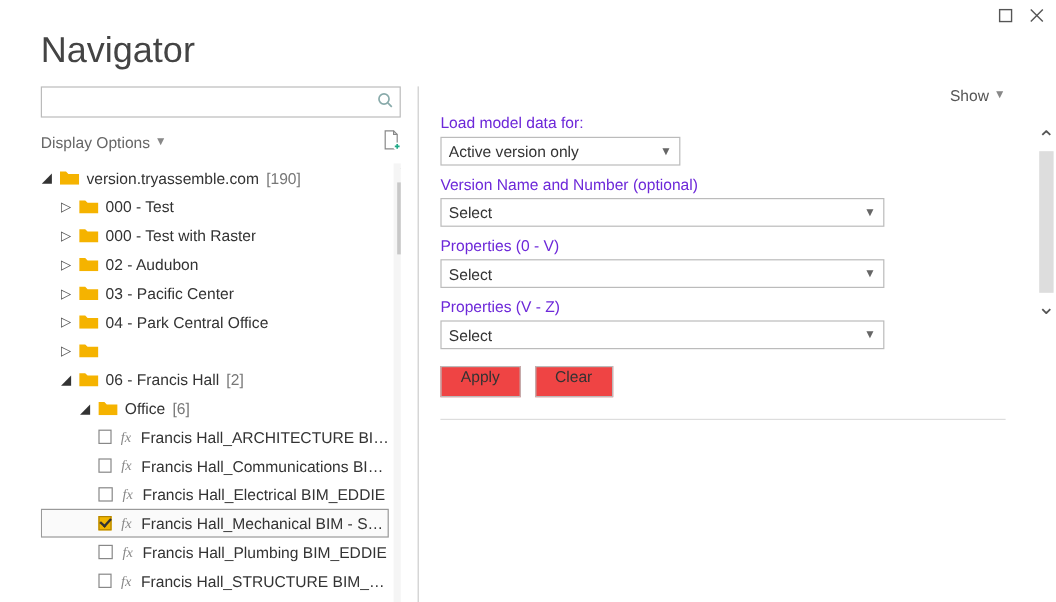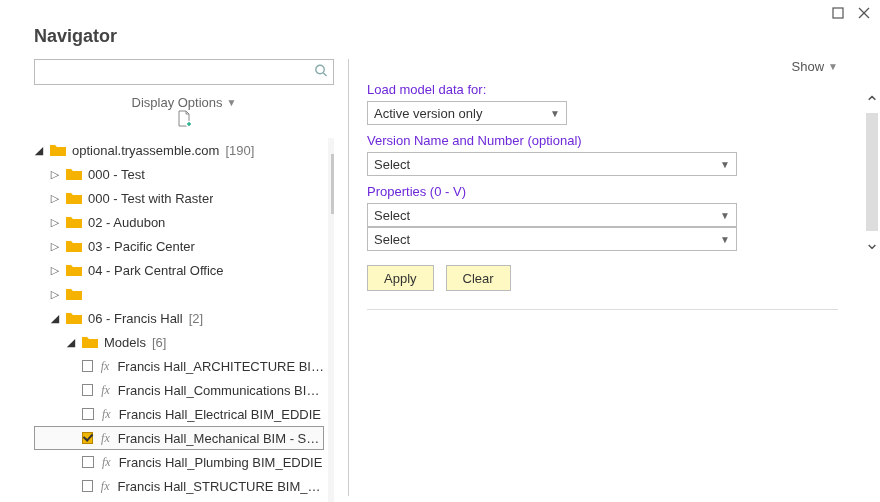--- a/index.html
+++ b/index.html
@@ -18,22 +18,22 @@
     position: absolute;
     top: 6px;
     right: 10px;
     display: flex;
     gap: 14px;
     color: #555;
     font-size: 14px;
   }
   .window-controls span { cursor: default; }
   .title {
-    font-size: 18px;
-    font-weight: 700;
+    font-size: 30px;
+    font-weight: 400;
     color: #444;
     padding: 26px 0 12px 34px;
   }
   .main {
     display: flex;
     height: calc(100% - 65px);
   }
   .left {
     width: 340px;
     padding: 0 0 0 34px;
@@ -61,21 +61,20 @@
     transform: translateY(-50%);
     pointer-events: none;
   }
   .options-row {
     display: flex;
     justify-content: space-between;
     align-items: center;
     color: #666;
     font-size: 13px;
     margin-bottom: 8px;
-    flex-direction: column;
   }
   .options-row .label {
     display: flex;
     align-items: center;
     gap: 4px;
     cursor: default;
   }
   .caret { font-size: 10px; color: #888; }
   .page-plus {
     position: relative;
@@ -220,28 +219,28 @@
     font-size: 10px;
     color: #666;
   }
   .btn-row {
     display: flex;
     gap: 12px;
     margin-top: 14px;
   }
   .btn {
     border: 1px solid #bbb;
-    background: #fef9c3;
+    background: #ef4444;
     height: 26px;
     padding: 0 16px;
     font-size: 13px;
     color: #333;
     cursor: default;
     display: flex;
-    align-items: center;
+    align-items: flex-start;
   }
   .sep-line {
     border-top: 1px solid #ddd;
     margin-top: 18px;
   }
   .right-scroll {
     position: absolute;
     right: 0;
     top: 34px;
     width: 16px;
@@ -312,21 +311,21 @@
 
       <div class="tree">
 
         <div class="node indent-0">
           <span class="arrow open">◢</span>
           <span class="folder-icon">
             <svg width="16" height="12" viewBox="0 0 16 12">
                 <path d="M0 1 h5 l2 2 h9 v9 h-16 z" fill="#f5b300"></path>
               </svg>
           </span>
-          <span class="label">optional.tryassemble.com</span>
+          <span class="label">version.tryassemble.com</span>
           <span class="count">[190]</span>
         </div>
 
         <div class="node indent-1">
           <span class="arrow">▷</span>
           <span class="folder-icon">
               <svg width="16" height="12" viewBox="0 0 16 12">
                 <path d="M0 1 h5 l2 2 h9 v9 h-16 z" fill="#f5b300"></path>
               </svg>
             </span>
@@ -387,21 +386,21 @@
           <span class="label">06 - Francis Hall</span>
           <span class="count">[2]</span>
         </div>
         <div class="node indent-2">
           <span class="arrow open">◢</span>
           <span class="folder-icon">
               <svg width="16" height="12" viewBox="0 0 16 12">
                 <path d="M0 1 h5 l2 2 h9 v9 h-16 z" fill="#f5b300"></path>
               </svg>
             </span>
-          <span class="label">Models</span>
+          <span class="label">Office</span>
           <span class="count">[6]</span>
         </div>
 
         <div class="model-row">
           <span class="cb"></span>
           <span class="fx">fx</span>
           <span class="label">Francis Hall_ARCHITECTURE BIM_20...</span>
         </div>
         <div class="model-row">
           <span class="cb"></span>
@@ -458,20 +457,21 @@
       <span>Select</span>
       <span class="dd-caret">▼</span>
     </div>
 
     <div class="field-label">Properties (0 - V)</div>
     <div class="select full">
       <span>Select</span>
       <span class="dd-caret">▼</span>
     </div>
 
+    <div class="field-label">Properties (V - Z)</div>
     <div class="select full">
       <span>Select</span>
       <span class="dd-caret">▼</span>
     </div>
 
     <div class="btn-row">
       <div class="btn">
           <span>Apply</span>
         </div>
       <div class="btn">

